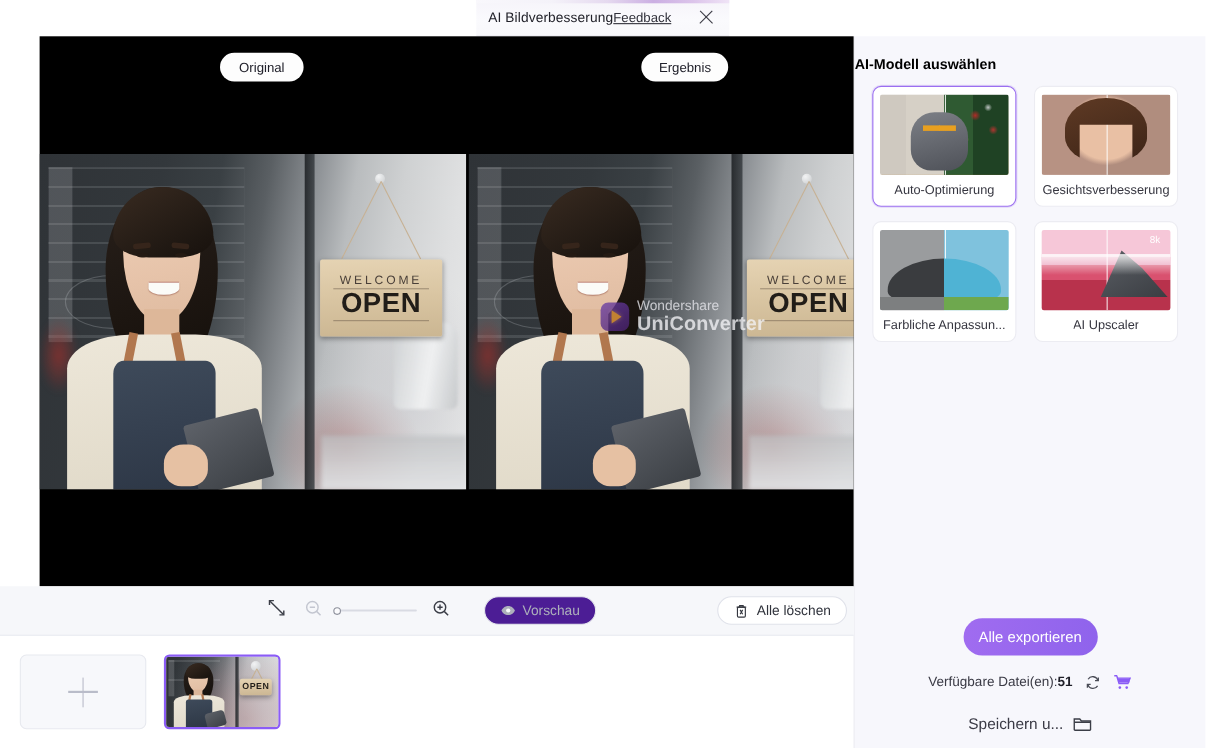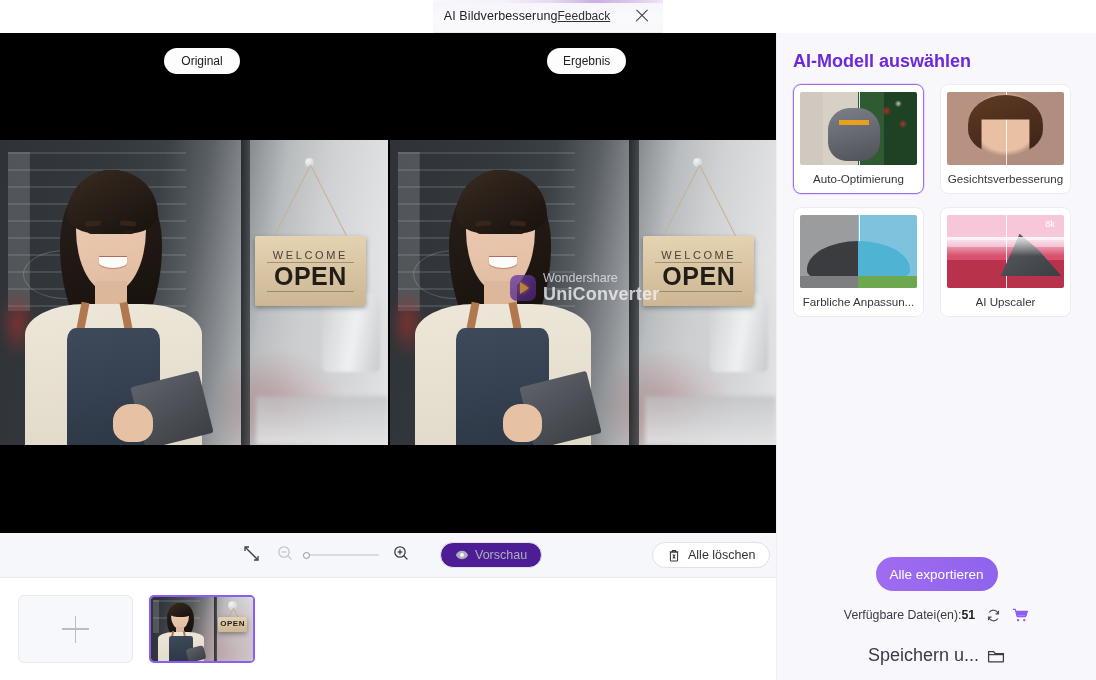--- a/index.html
+++ b/index.html
@@ -82,20 +82,21 @@
     min-height: 0;
   }
 
   
   .stage {
     position: relative;
     height: 500px;
     flex: 0 0 500px;
     background: #000;
     overflow: hidden;
+    margin-left: 36px;
   }
   .badge-row {
     position: absolute;
     top: 15px; left: 0; right: 0;
     height: 26px;
     z-index: 6;
     pointer-events: none;
   }
   .pill-badge {
     position: absolute;
@@ -478,24 +479,24 @@
   .right-panel {
     width: 320px;
     flex: 0 0 320px;
     background: #f7f7fc;
     border-left: 1px solid #ededf3;
     display: flex;
     flex-direction: column;
     min-height: 0;
   }
   .panel-title {
-    font-size: 18px;
+    font-size: 13px;
     font-weight: bold;
-    color: #6d28d9;
-    padding: 18px 0 12px 16px;
+    color: #000000;
+    padding: 18px 0 12px 0;
   }
   .model-grid {
     display: grid;
     grid-template-columns: 131px 131px;
     gap: 13px 16px;
     padding: 0 16px;
   }
   .model-card {
     height: 110px;
     background: #ffffff;
@@ -683,21 +684,21 @@
   .files-count { font-weight: bold; color: #1e1e27; }
   .icon-refresh, .icon-cart { cursor: pointer; display:flex; }
   .save-row {
     margin-top: 22px;
     display: flex;
     align-items: center;
     gap: 8px;
     width: 100%;
     justify-content: center;
   }
-  .save-label { font-size: 18px; color: #3a3a45; white-space: nowrap; }
+  .save-label { font-size: 14px; color: #3a3a45; white-space: nowrap; }
   .save-select {
     height: 27px;
     min-width: 155px;
     border: 1px solid #e3e4ec;
     border-radius: 14px;
     background: #ffffff;
     display: flex;
     align-items: center;
     justify-content: space-between;
     padding: 0 11px;

